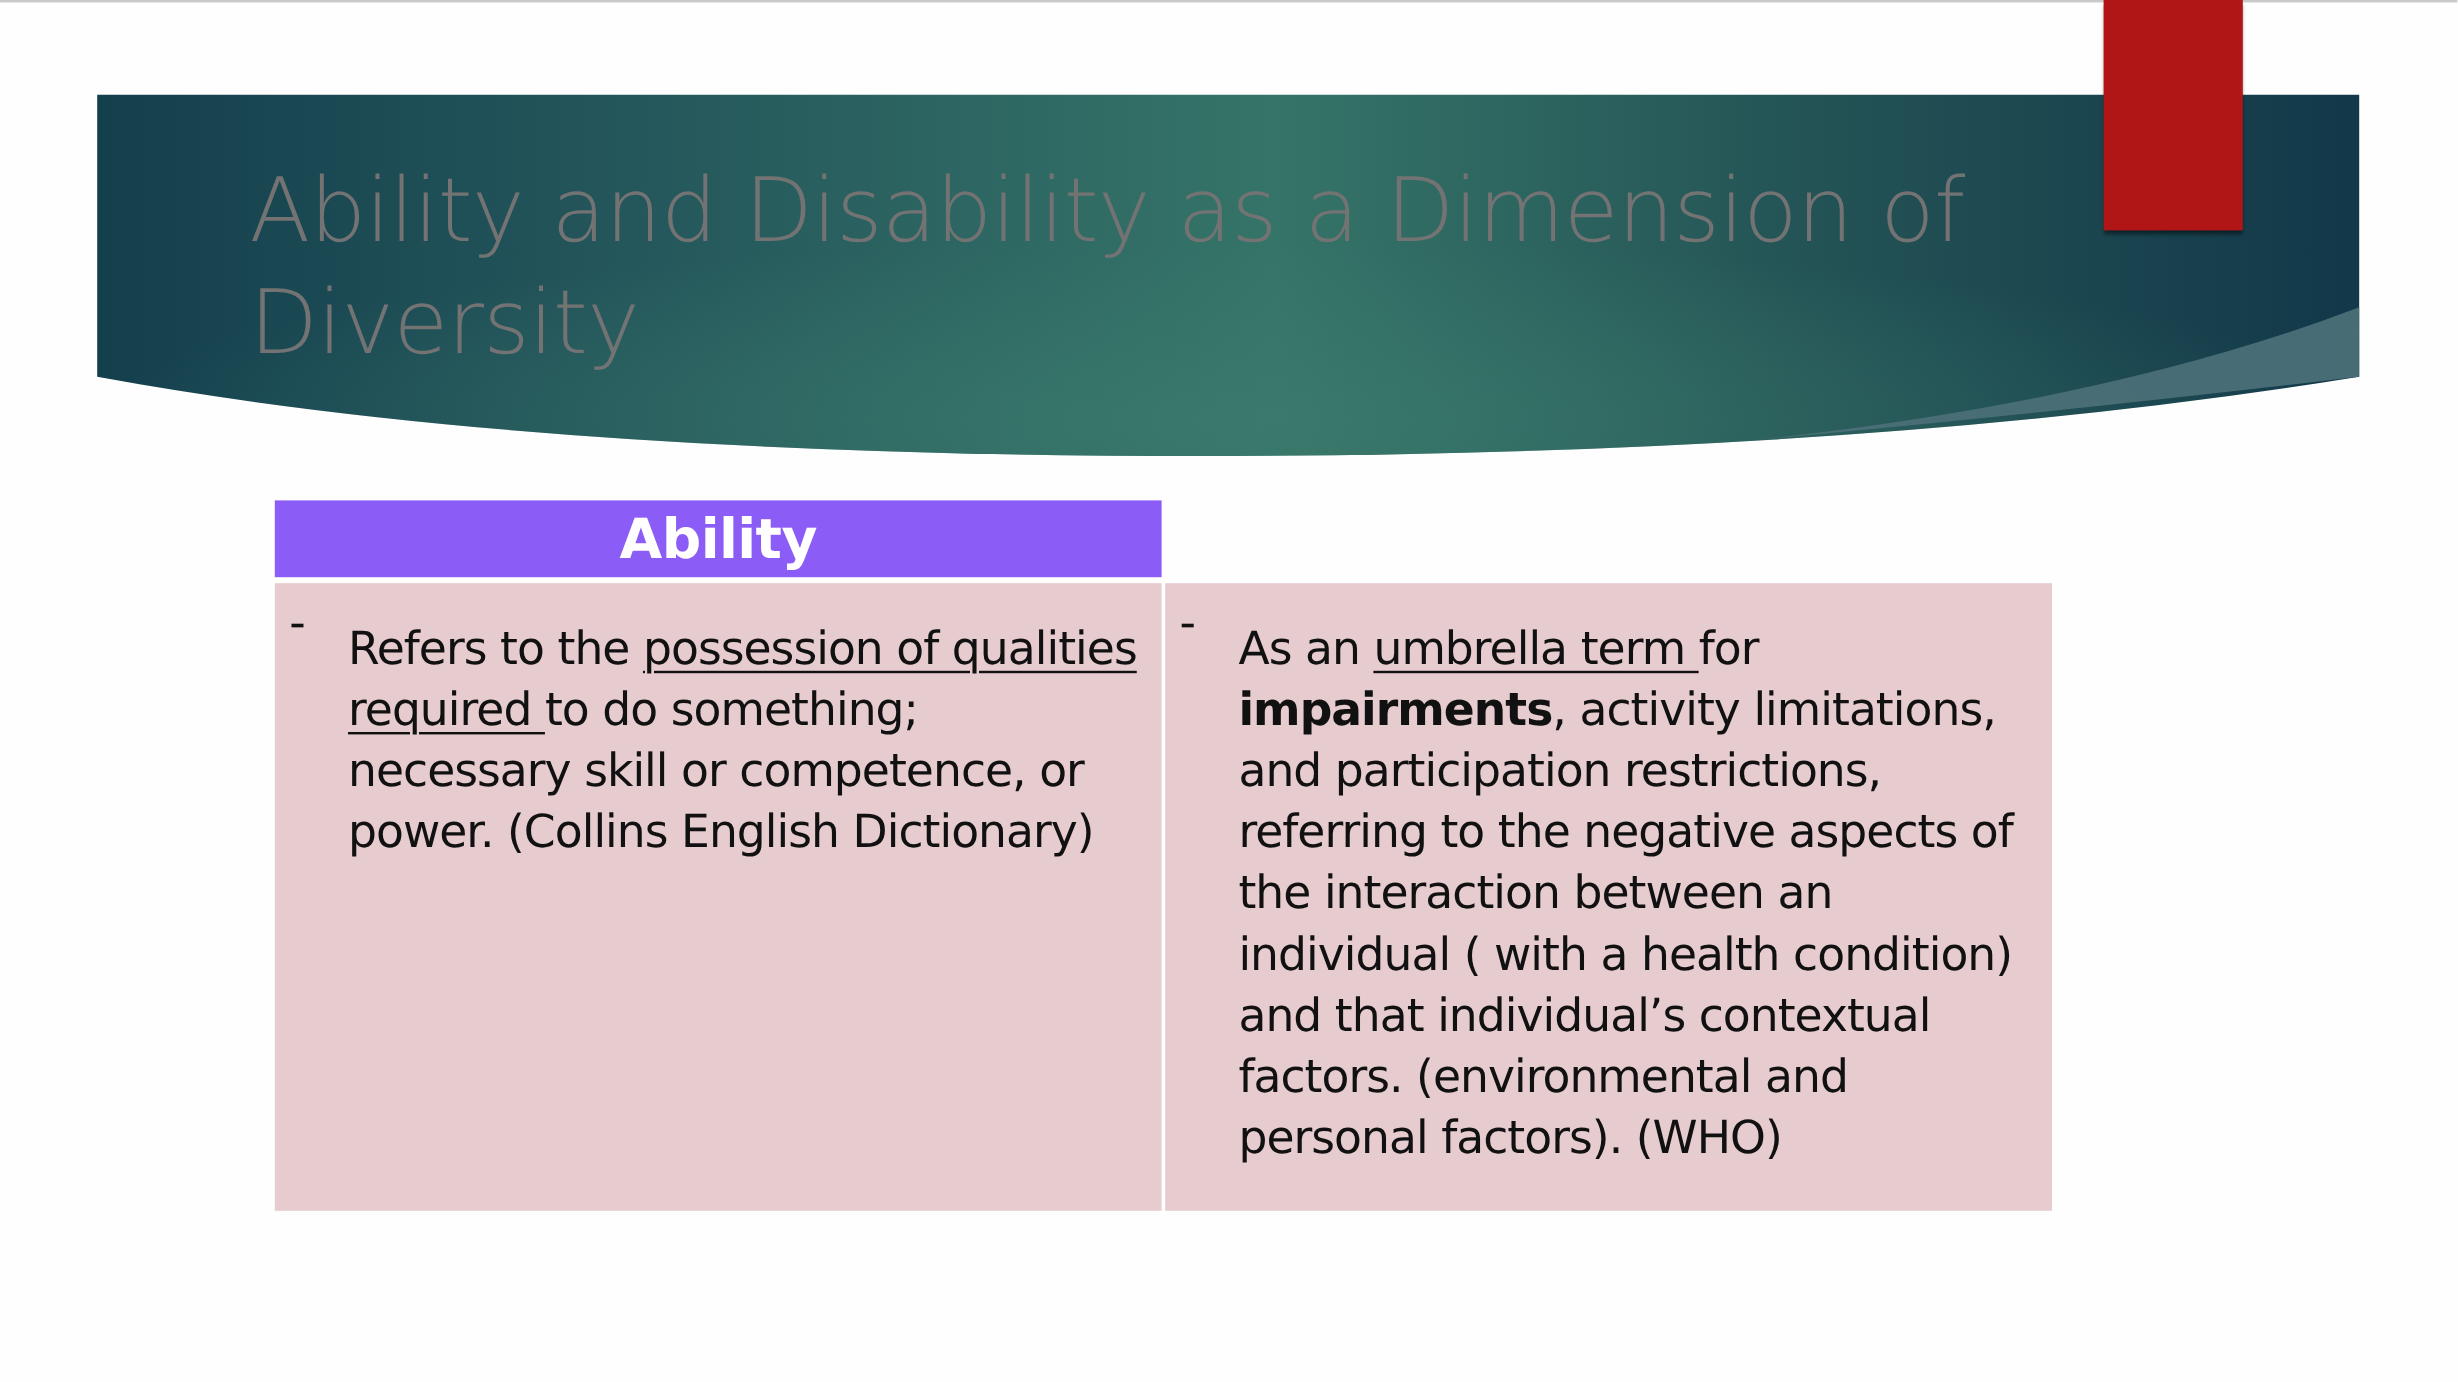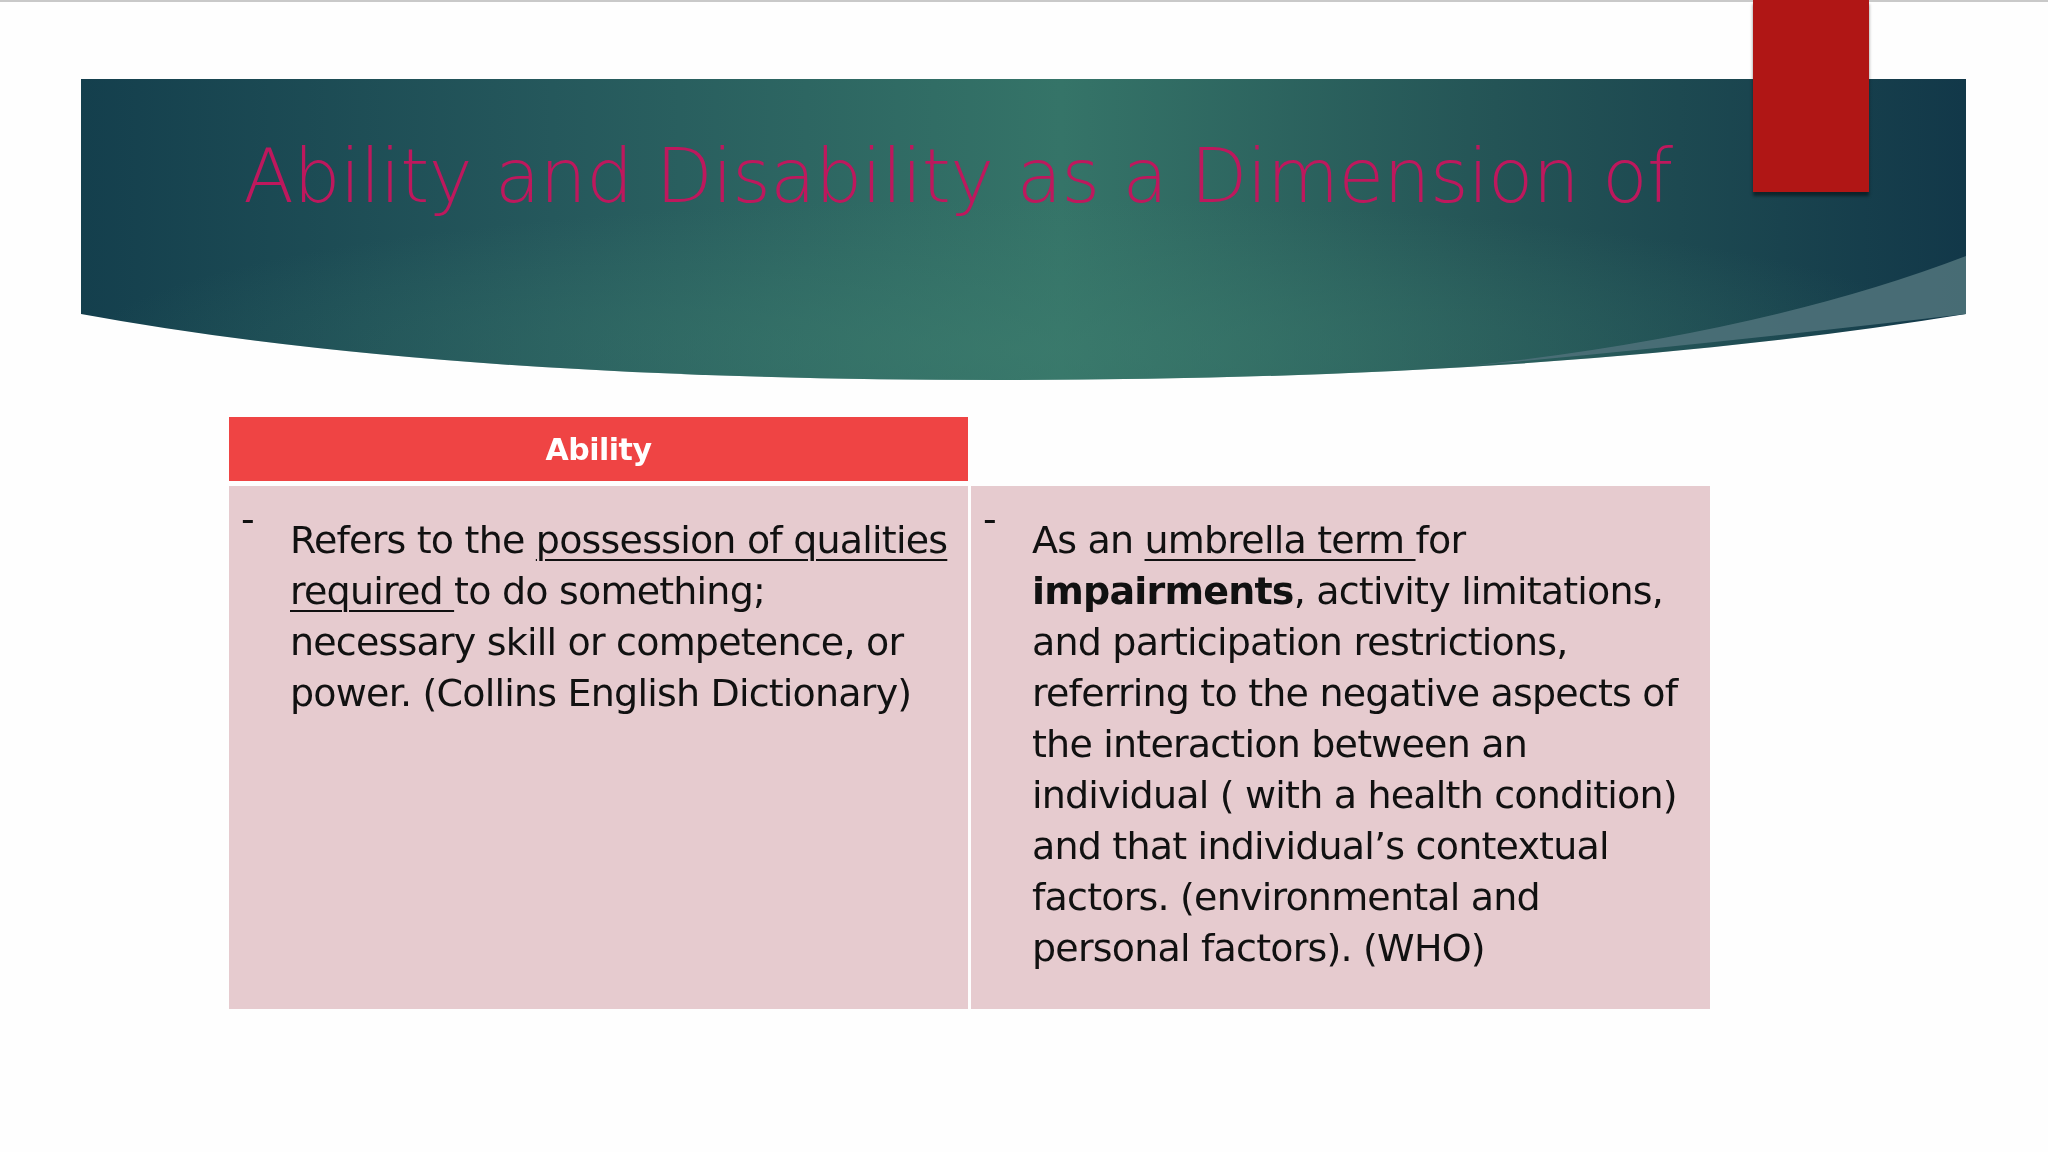--- a/index.html
+++ b/index.html
@@ -14,32 +14,31 @@
   .banner {
     position: absolute; left: 0; top: 0; width: 2048px; height: 400px;
   }
   .bookmark {
     position: absolute; left: 1753px; top: 0; width: 116px; height: 192px;
     background: #b01615;
     box-shadow: 0 4px 3px rgba(0,0,0,0.45);
   }
   .title {
     position: absolute; left: 208px; top: 130px; width: 1500px;
-    color: #be185d; font-size: 74px; line-height: 93px; font-weight: 300;
+    color: #737373; font-size: 74px; line-height: 93px; font-weight: 300;
     letter-spacing: -0.5px;
     font-family: "DejaVu Sans", "Liberation Sans", sans-serif;
-    text-align: center;
   }
   .table {
     position: absolute; left: 229px; top: 417px; width: 1481px;
   }
   .thead { display: flex; height: 64px; }
   .th {
-    background: #ef4444; color: #ffffff; font-weight: bold;
-    font-size: 30px; display: flex; align-items: center; justify-content: center;
+    background: #8b5cf6; color: #ffffff; font-weight: bold;
+    font-size: 46px; display: flex; align-items: center; justify-content: center;
     font-family: "DejaVu Sans", "Liberation Sans", sans-serif;
     letter-spacing: -0.5px;
   }
   .th.left { width: 739px; }
   .th.right { width: 739px; margin-left: 3px; }
   .tbody { display: flex; margin-top: 5px; height: 523px; }
   .td {
     background: #e6cbcf; position: relative;
     font-size: 38px; line-height: 51px; color: #111;
     font-family: "DejaVu Sans", "Liberation Sans", sans-serif;
@@ -73,20 +72,21 @@
   </defs>
   <path d="M81 79 L1966 79 L1966 314 Q1560 380 1000 380 Q440 380 81 314 Z" fill="url(#bg)"></path>
   <path d="M81 79 L1966 79 L1966 314 Q1560 380 1000 380 Q440 380 81 314 Z" fill="url(#glow)"></path>
   <path d="M1966 256 Q1760 335 1460 367 Q1700 345 1966 314 Z" fill="#4b6f77" opacity="0.95"></path>
 </svg>
 
 <div class="bookmark"></div>
 
 <div class="title">
   <div>Ability and Disability as a Dimension of</div>
+  <div>Diversity</div>
 </div>
 
 <div class="table">
   <div class="thead">
     <div class="th left">Ability</div>
   </div>
   <div class="tbody">
     <div class="td left">
       <span class="bullet">-</span>
       <div class="cell-text"><span>Refers to the </span><span class="u">possession of qualities required </span><span>to do something; necessary skill or competence, or power. (Collins English Dictionary)</span></div>

